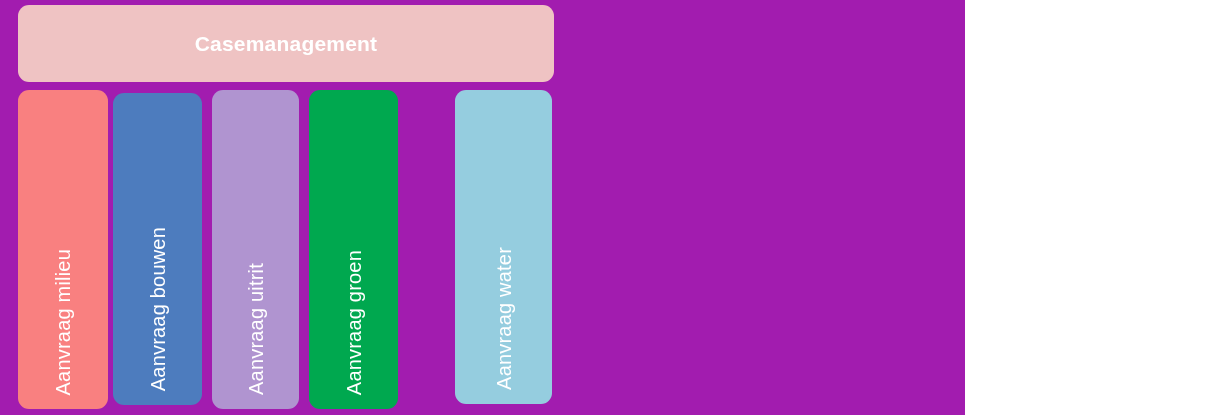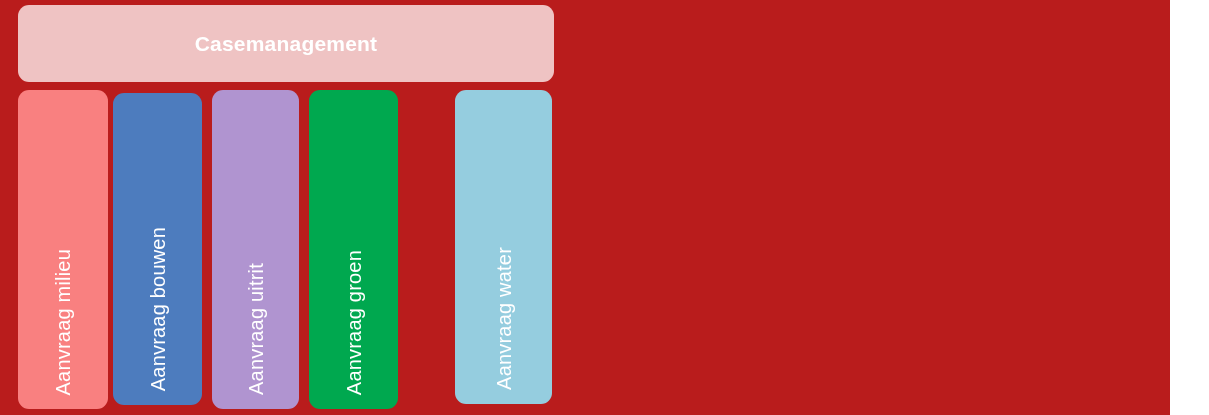--- a/index.html
+++ b/index.html
@@ -6,23 +6,23 @@
   html, body {
     margin: 0;
     padding: 0;
     background: #ffffff;
   }
   body {
     font-family: "Liberation Sans", sans-serif;
   }
   #canvas {
     position: relative;
-    width: 1170px;
+    width: 965px;
     height: 415px;
-    background: #b91c1c;
+    background: #a21caf;
     overflow: hidden;
   }
 
   
   .header-bar {
     position: absolute;
     left: 18px;
     top: 5px;
     width: 536px;
     height: 77px;

